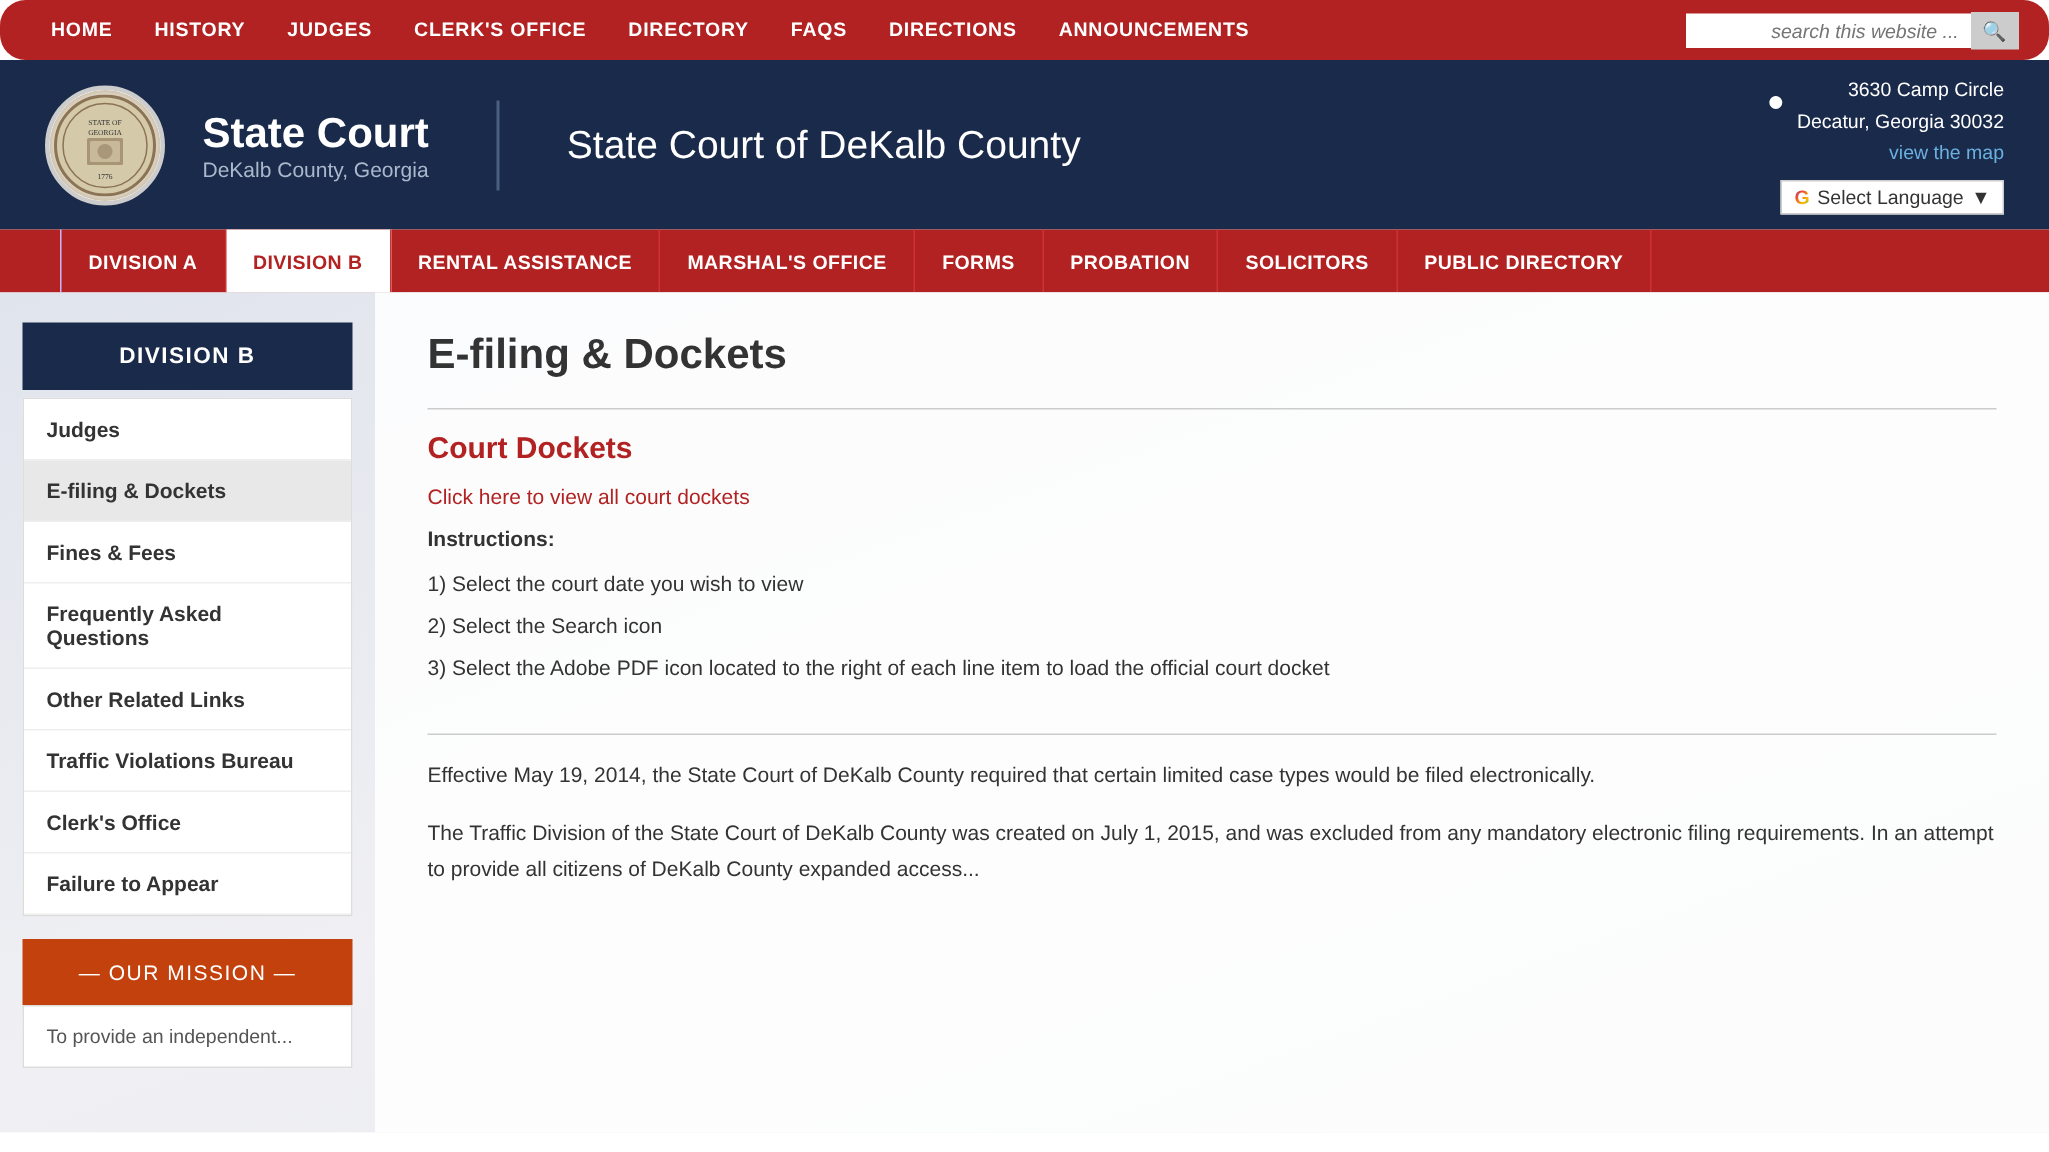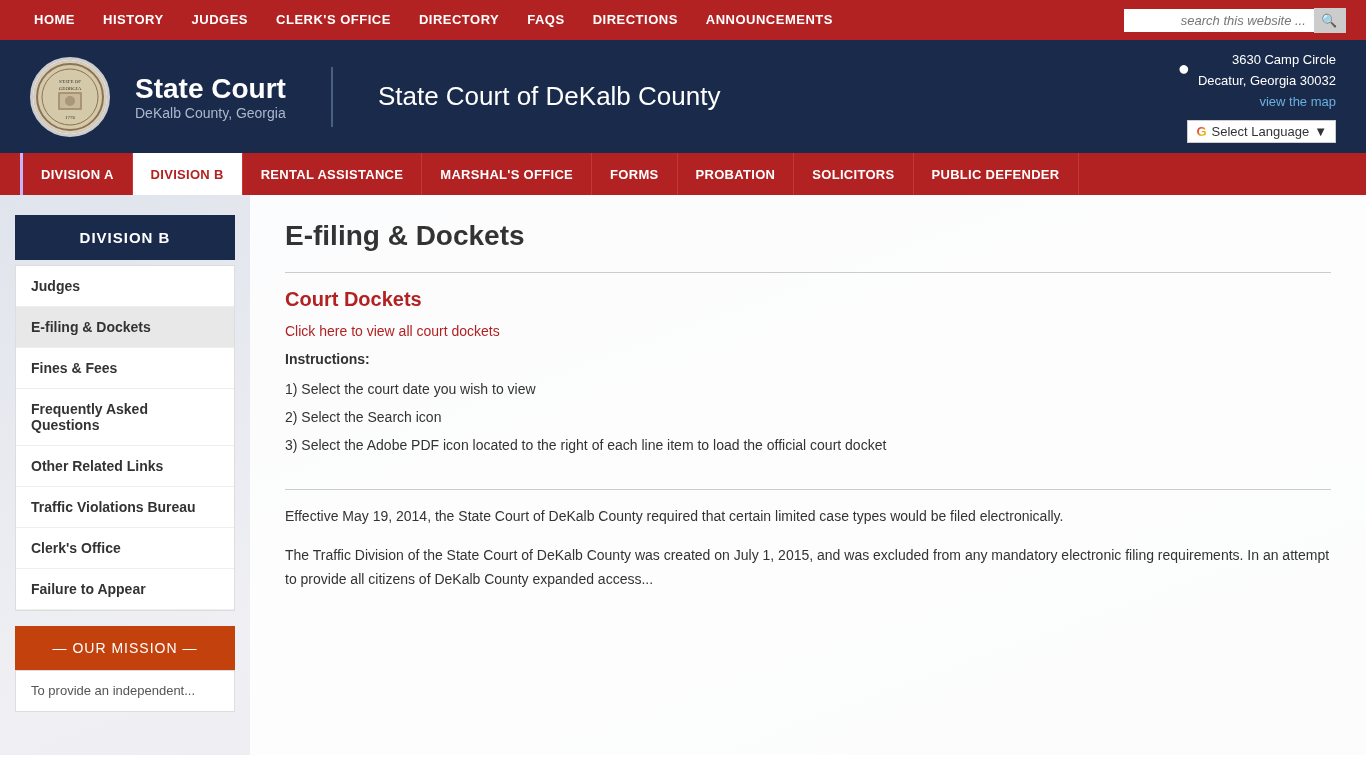--- a/index.html
+++ b/index.html
@@ -6,20 +6,21 @@
     body { font-family: Arial, sans-serif; font-size: 14px; color: #333; background: #fff; width: 1366px; }
 
     
     .top-nav {
       background: #b22222;
       display: flex;
       align-items: center;
       justify-content: space-between;
       padding: 0 20px;
       height: 40px;
+      border-radius: 17px;
     }
     .top-nav-links {
       display: flex;
       gap: 0;
     }
     .top-nav-links a {
       color: #fff;
       text-decoration: none;
       font-size: 13px;
       font-weight: bold;
@@ -168,21 +169,21 @@
       color: #fff;
       text-decoration: none;
       font-size: 13px;
       font-weight: bold;
       padding: 0 18px;
       display: flex;
       align-items: center;
       letter-spacing: 0.3px;
       border-right: 1px solid #cc3333;
     }
-    .secondary-nav a:first-child { border-left: 3px solid #c4b5fd; }
+    .secondary-nav a:first-child { border-left: 1px solid #c4b5fd; margin-left: 20px; }
     .secondary-nav a.active, .secondary-nav a:hover {
       background: #8b0000;
     }
     .secondary-nav a.active {
       background: #fff;
       color: #b22222;
     }
 
     
     .main-wrapper {
@@ -371,21 +372,21 @@
 </div>
 
 <div class="secondary-nav">
   <a>DIVISION A</a>
   <a class="active">DIVISION B</a>
   <a>RENTAL ASSISTANCE</a>
   <a>MARSHAL'S OFFICE</a>
   <a>FORMS</a>
   <a>PROBATION</a>
   <a>SOLICITORS</a>
-  <a>PUBLIC DEFENDER</a>
+  <a>PUBLIC DIRECTORY</a>
 </div>
 
 <div class="main-wrapper page-bg">
 
   <div class="sidebar">
     <div class="sidebar-title">DIVISION B</div>
     <div class="sidebar-menu">
       <a>Judges</a>
       <a class="active">E-filing &amp; Dockets</a>
       <a>Fines &amp; Fees</a>

